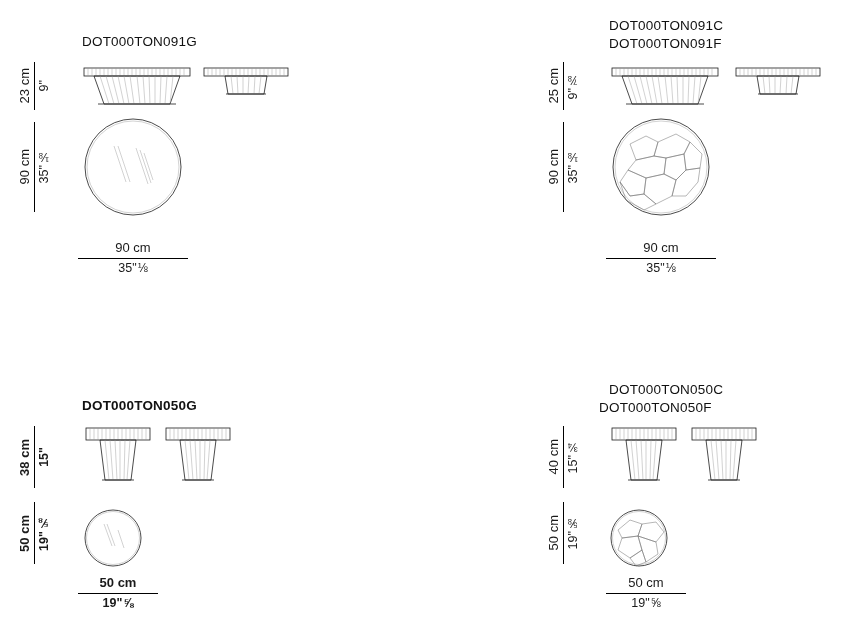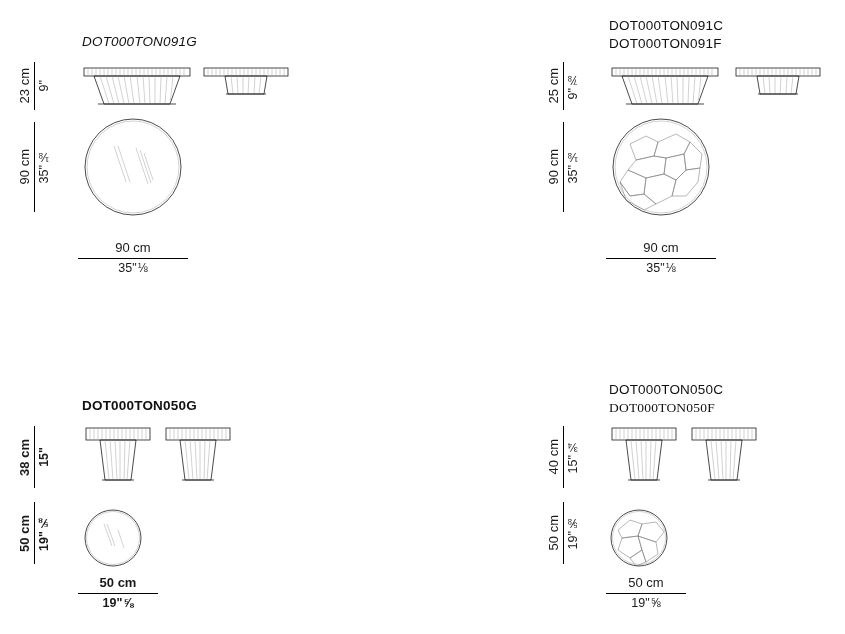--- a/index.html
+++ b/index.html
@@ -90,21 +90,21 @@
   .ln-thin { stroke: #6f6f6f; fill: none; stroke-width: 0.5; }
   .ln-light { stroke: #9b9b9b; fill: none; stroke-width: 0.45; }
 </style>
 </head>
 <body>
 
 <div class="sheet">
 
   <div class="block" style="left:0;top:0;width:420px;height:300px;">
 
-    <div class="code-label" style="left:82px;top:34px;font-style:italic;">DOT000TON091G</div>
+    <div class="code-label" style="left:82px;top:34px;">DOT000TON091G</div>
 
     <div class="vdim" style="left:18px;top:62px;height:48px;">
       <span class="vtext metric">23 cm</span>
       <span class="vrule"></span>
       <span class="vtext imperial">9"</span>
     </div>
 
     <div class="vdim" style="left:18px;top:122px;height:90px;">
       <span class="vtext metric">90 cm</span>
       <span class="vrule"></span>
@@ -451,21 +451,21 @@
       <div class="hline"></div>
       <span class="imperial">
         <span>19"</span> <span class="dfrac">⅝</span>
       </span>
     </div>
   </div>
 
   <div class="block" style="left:420px;top:370px;width:425px;height:264px;">
 
     <div class="code-label" style="left:189px;top:12px;">DOT000TON050C</div>
-    <div class="code-label" style="left:189px;top:30px;font-family:Liberation Serif, serif;">DOT000TON050F</div>
+    <div class="code-label" style="left:179px;top:30px;">DOT000TON050F</div>
 
     <div class="vdim" style="left:127px;top:56px;height:62px;">
       <span class="vtext metric">40 cm</span>
       <span class="vrule"></span>
       <span class="vtext imperial">
         <span>15"</span> <span class="dfrac">¾</span>
       </span>
     </div>
 
     <div class="vdim" style="left:127px;top:132px;height:62px;">

